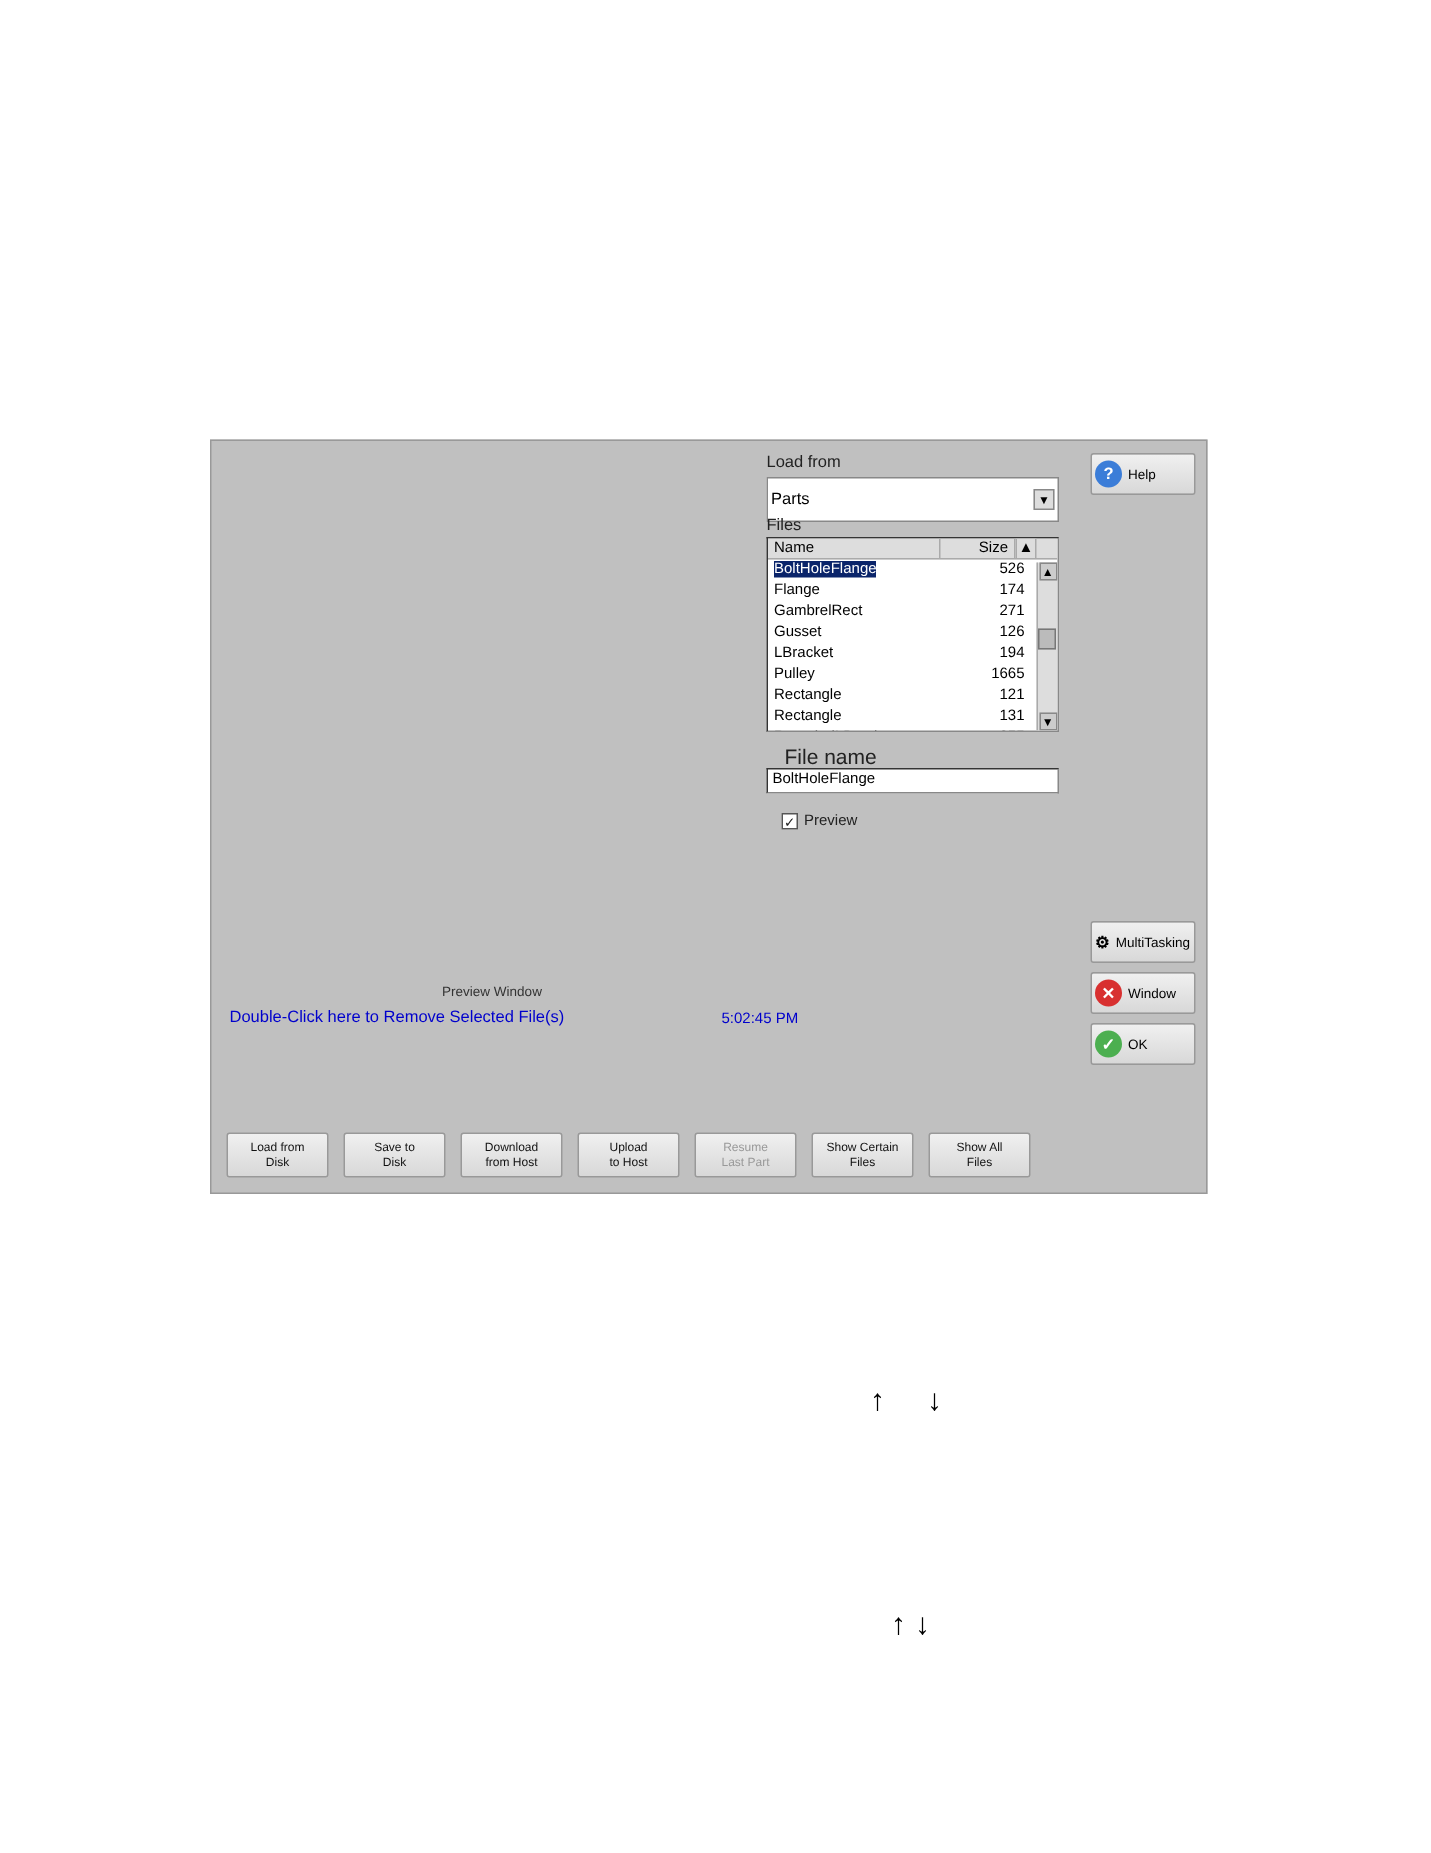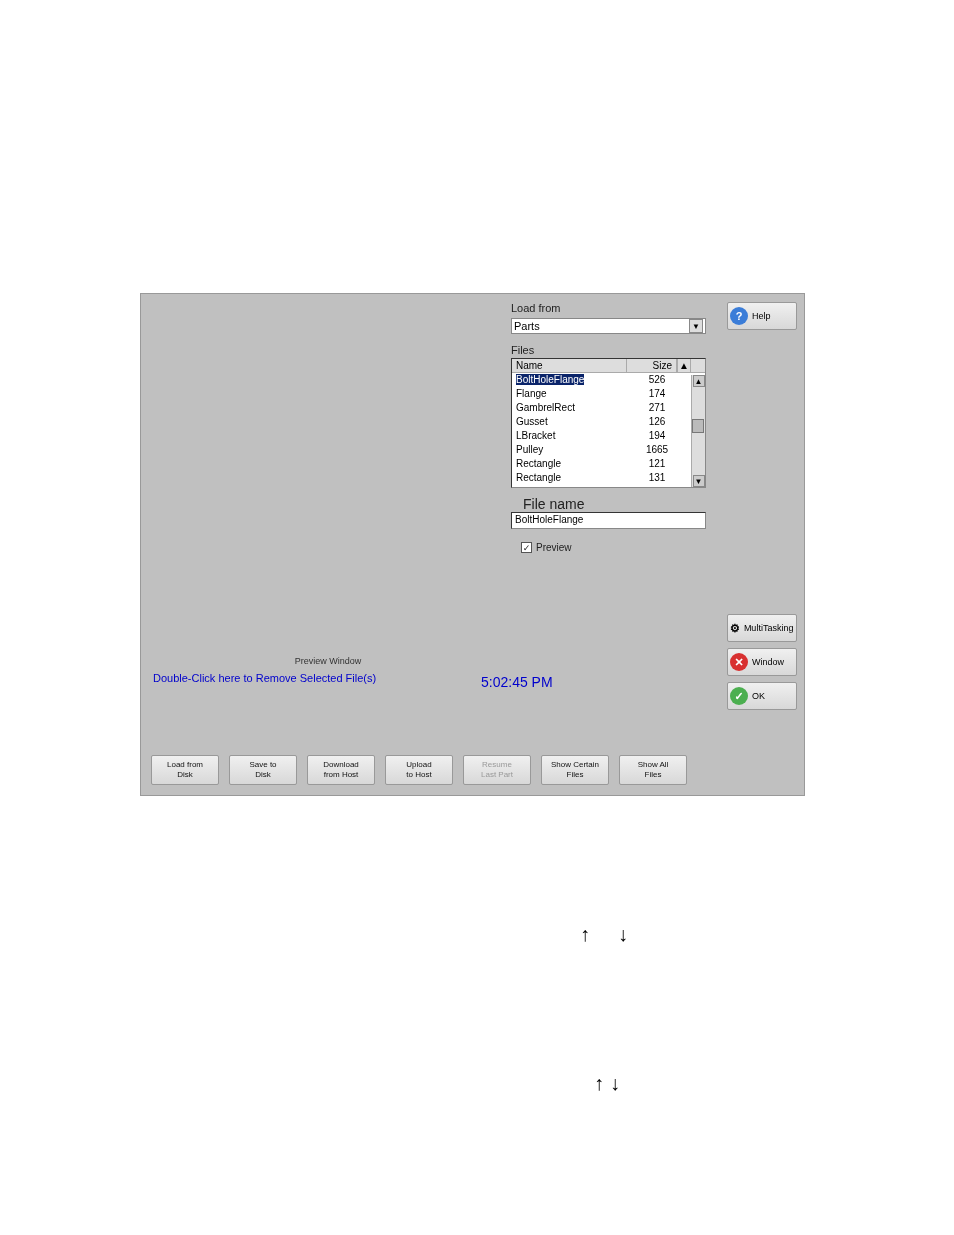--- a/index.html
+++ b/index.html
@@ -48,45 +48,45 @@
     text-align: left;
     color: #0000cc;
     font-size: 11px;
     cursor: pointer;
   }
   .timestamp {
     position: absolute;
     left: 340px;
     top: 380px;
     color: #0000cc;
-    font-size: 14px;
+    font-size: 10px;
   }
   .load-from-label { position: absolute; left: 370px; top: 8px; font-size: 11px; color: #222; }
   .load-from-select {
-    position: absolute; left: 370px; top: 24px; width: 195px; height: 16px;
+    position: absolute; left: 370px; top: 24px; width: 195px; height: 30px;
     background: #fff; border: 1px solid #888; font-size: 11px; padding: 1px 2px;
     display: flex; align-items: center; justify-content: space-between;
   }
   .dd-btn { width: 14px; height: 14px; background: #ddd; border: 1px solid #888; display:flex; align-items:center; justify-content:center; font-size:8px; }
   .files-label { position: absolute; left: 370px; top: 50px; font-size: 11px; color:#222; }
   .files-table {
     position: absolute; left: 370px; top: 64px; width: 195px; height: 130px;
     background: #fff; border: 1px inset #888; overflow: hidden; font-size:11px;
   }
   .files-header { display:flex; background:#ddd; border-bottom:1px solid #aaa; }
   .files-header > div { padding:1px 4px; border-right:1px solid #aaa; font-size: 10px; }
   .col-name { width: 115px; }
   .col-size { width: 50px; text-align:right; }
   .sort-btn { width: 14px; background:#ddd; display:flex; align-items:center; justify-content:center; font-size:8px; border-left:1px solid #aaa; }
   .files-body { overflow:hidden; }
   .file-row { display:flex; cursor:pointer; }
   .file-row > div { padding: 0 4px; font-size:10px; line-height:14px; }
   .file-row.selected .fname { background:#0a246a; color:#fff; }
   .fname-col { width:115px; }
-  .fsize-col { width:60px; text-align:center; }
+  .fsize-col { width:60px; text-align:right; }
   .scrollbar { position:absolute; right:0; top:16px; bottom:0; width:14px; background:#ddd; border-left:1px solid #aaa; display:flex; flex-direction:column; justify-content:space-between; align-items:center; }
   .sbtn { width:12px; height:12px; background:#ccc; border:1px solid #888; font-size:8px; display:flex; align-items:center; justify-content:center; }
   .thumb { position:absolute; right:1px; top:60px; width:12px; height:14px; background:#bbb; border:1px solid #777; }
   .filename-label { position:absolute; left:382px; top:202px; font-size:14px; color:#222; }
   .filename-input { position:absolute; left:370px; top:218px; width:195px; height:17px; background:#fff; border:1px inset #888; font-size:10px; padding:1px 3px; }
   .preview-check { position:absolute; left:380px; top:248px; font-size:10px; color:#222; display:flex; align-items:center; gap:4px; }
   .chk { width:11px; height:11px; border:1px solid #555; background:#fff; display:flex; align-items:center; justify-content:center; font-size:9px; }
 
   .right-col { position:absolute; right:7px; top:8px; display:flex; flex-direction:column; gap:4px; width:70px; }
   .rbtn {

